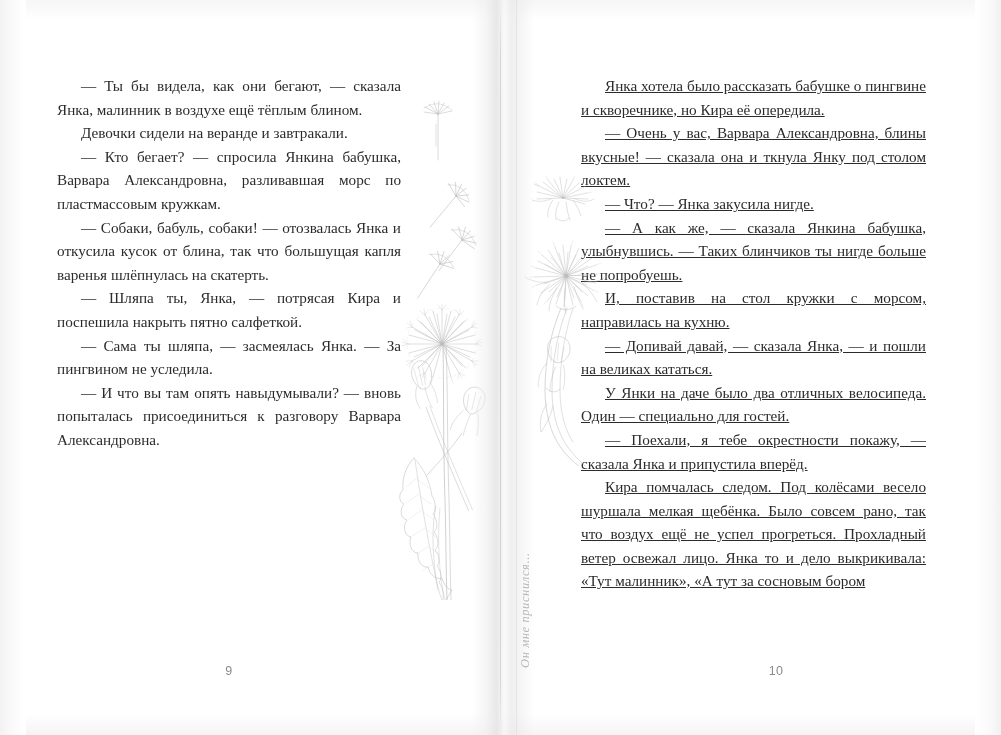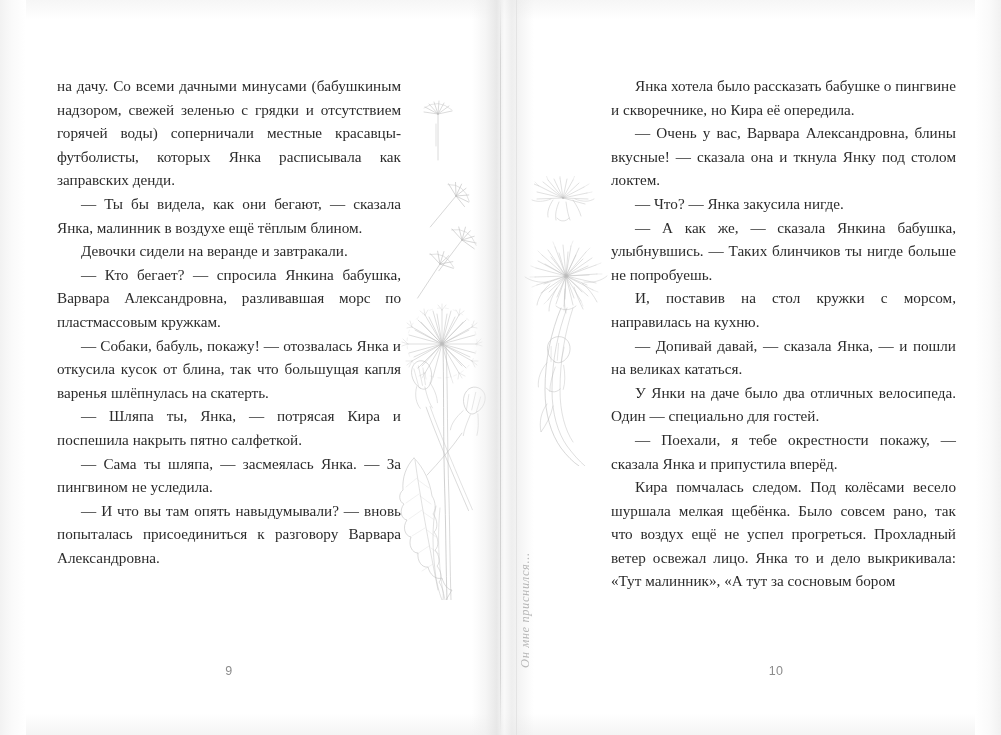--- a/index.html
+++ b/index.html
@@ -95,21 +95,21 @@
   .column {
     position: absolute;
     text-align: justify;
     text-justify: inter-word;
     color: #2b2b2b;
     font-size: 15.2px;
     line-height: 23.6px;
     hyphens: none;
   }
   .col-left  { left: 57px;  top: 74px;  width: 344px; }
-  .col-right { left: 611px; top: 74px;  width: 345px; }
+  .col-right { left: 581px; top: 74px;  width: 345px; text-decoration: underline; }
 
   .column p {
     margin: 0;
     text-indent: 0;
   }
   .column p.ind { text-indent: 24px; }
   .column p:last-child { text-align: justify; }
   
 
   
@@ -157,25 +157,24 @@
 
   <div class="page page-left"></div>
   <div class="page page-right"></div>
 
   <div class="edge-top"></div>
   <div class="edge-bottom"></div>
   <div class="edge-left"></div>
   <div class="edge-right"></div>
 
   <div class="column col-left" id="col-left">
-      <p>на дачу. Со всеми дачными минусами (бабушкиным надзором, свежей зеленью с грядки и отсутствием горячей воды) соперничали местные красавцы-футболисты, которых Янка расписывала как заправских денди.</p>
       <p class="ind">— Ты бы видела, как они бегают, — сказала Янка, малинник в воздухе ещё тёплым блином.</p>
       <p class="ind">Девочки сидели на веранде и завтракали.</p>
       <p class="ind">— Кто бегает? — спросила Янкина бабушка, Варвара Александровна, разливавшая морс по пластмассовым кружкам.</p>
-      <p class="ind">— Собаки, бабуль, покажу! — отозвалась Янка и откусила кусок от блина, так что большущая капля варенья шлёпнулась на скатерть.</p>
+      <p class="ind">— Собаки, бабуль, собаки! — отозвалась Янка и откусила кусок от блина, так что большущая капля варенья шлёпнулась на скатерть.</p>
       <p class="ind">— Шляпа ты, Янка, — потрясая Кира и поспешила накрыть пятно салфеткой.</p>
       <p class="ind">— Сама ты шляпа, — засмеялась Янка. — За пингвином не уследила.</p>
       <p class="ind">— И что вы там опять навыдумывали? — вновь попыталась присоединиться к разговору Варвара Александровна.</p>
     </div>
 
   <div class="column col-right" id="col-right">
       <p class="ind">Янка хотела было рассказать бабушке о пингвине и скворечнике, но Кира её опередила.</p>
       <p class="ind">— Очень у вас, Варвара Александровна, блины вкусные! — сказала она и ткнула Янку под столом локтем.</p>
       <p class="ind">— Что? — Янка закусила нигде.</p>
       <p class="ind">— А как же, — сказала Янкина бабушка, улыбнувшись. — Таких блинчиков ты нигде больше не попробуешь.</p>

